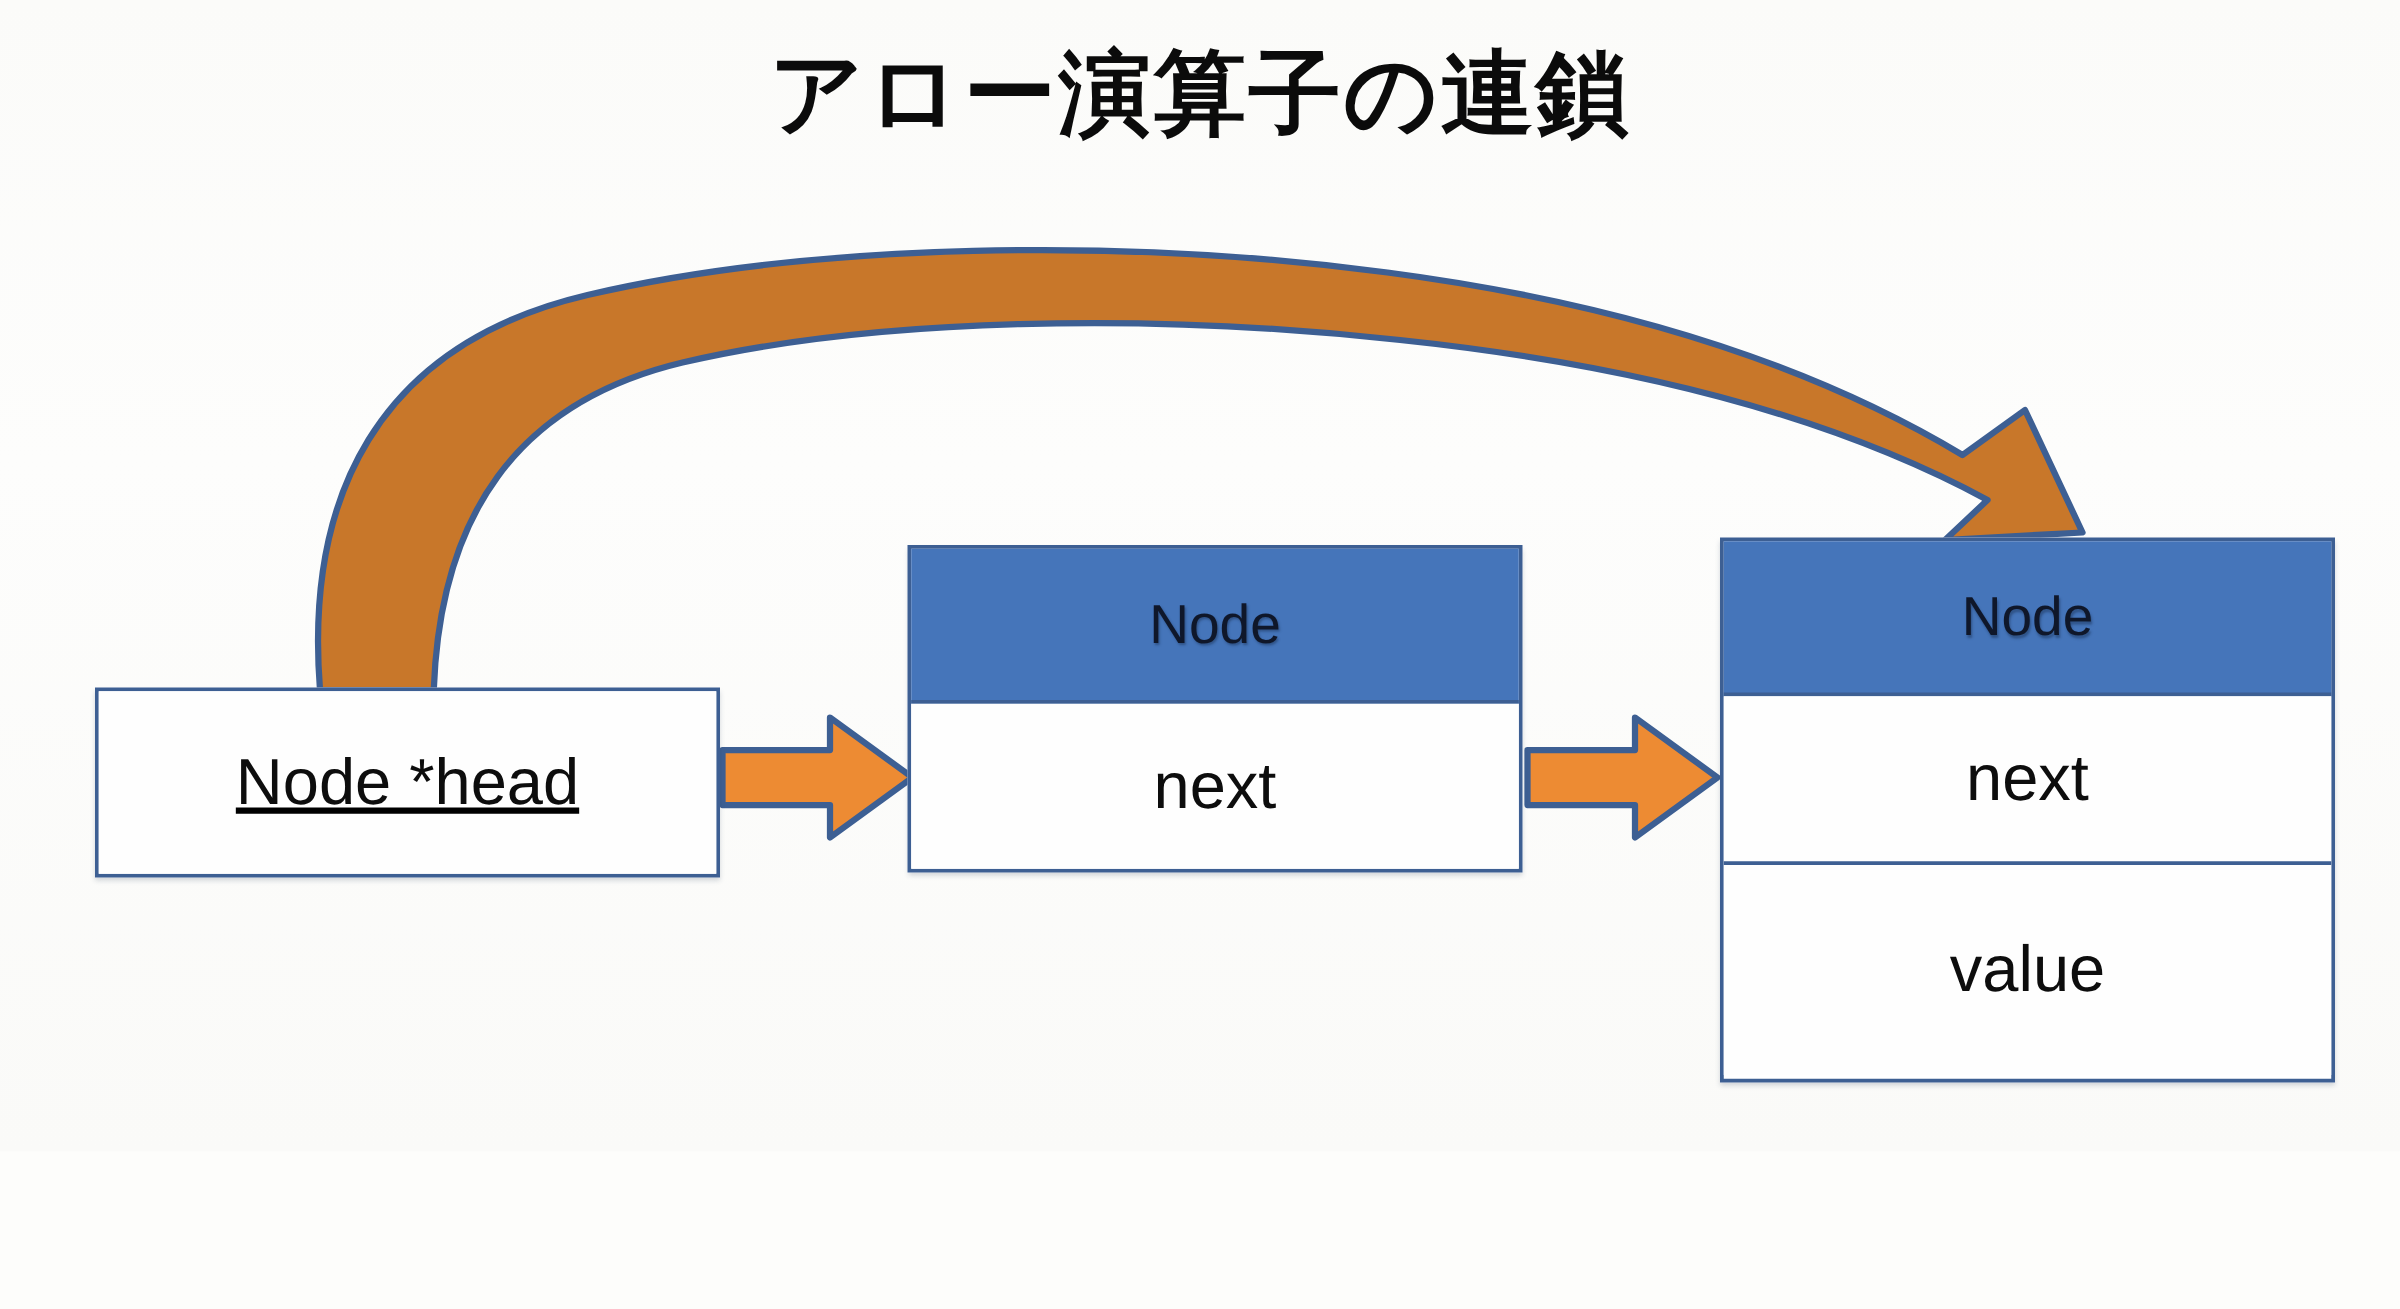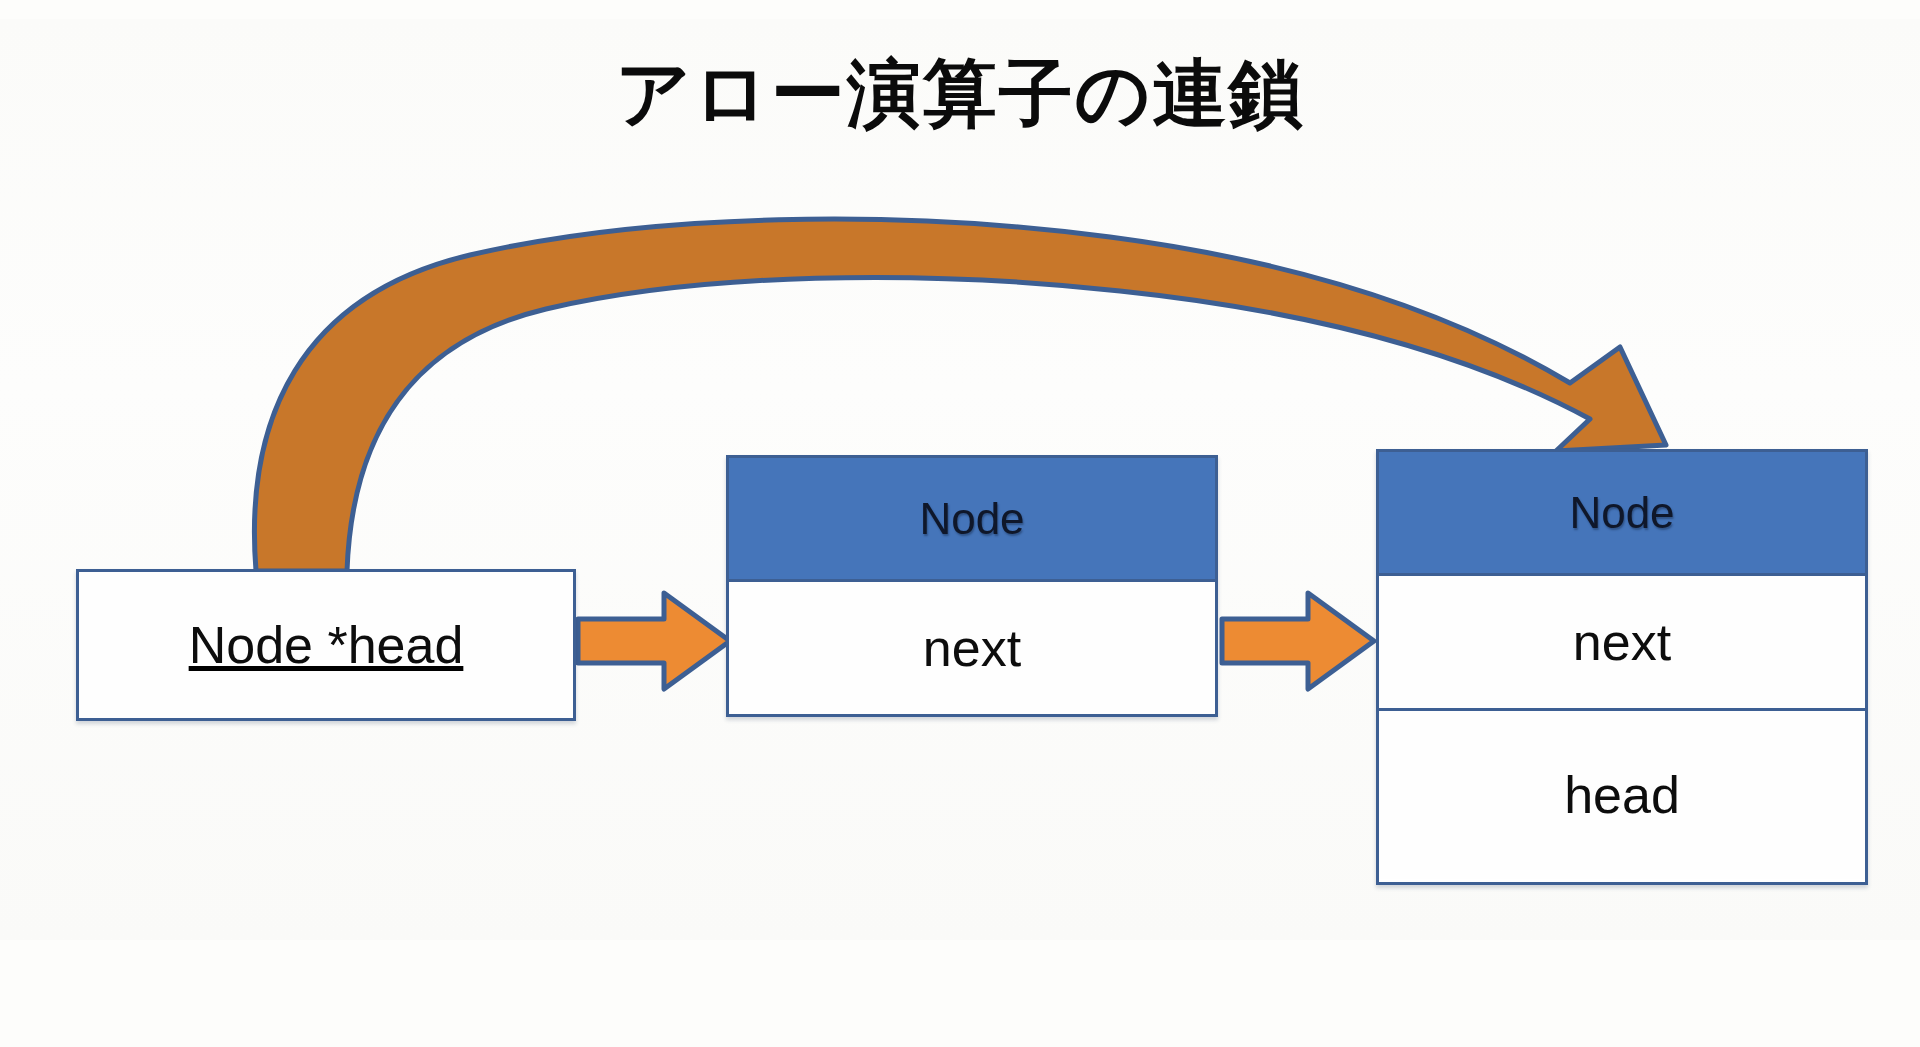--- a/index.html
+++ b/index.html
@@ -6,21 +6,20 @@
   html, body {
     width: 1920px; height: 1047px;
     background: #fdfdfb;
     font-family: "Liberation Sans", sans-serif;
     overflow: hidden;
   }
   #stage {
     position: relative;
     width: 1920px; height: 921px;
     background: linear-gradient(180deg,#fbfbf9 0%, #fdfdfc 40%, #fafaf8 100%);
-    margin-top: 19px;
   }
 
   
   .title {
     position: absolute;
     left: 0; right: 0; top: 38px;
     text-align: center;
     font-size: 74px;
     font-weight: bold;
     color: #0b0b0b;
@@ -162,18 +161,18 @@
 
   <div class="nodebox" id="box-n1">
     <div class="hdr">Node</div>
     <div class="cell">next</div>
   </div>
 
   <div class="nodebox" id="box-n2">
     <div class="hdr">Node</div>
     <div class="cell next">next</div>
     <div class="cell value">
-      <span class="l1">head</span>
+      <span class="l1">value</span>
     </div>
   </div>
 
 
 </div>
 
 </body></html>

